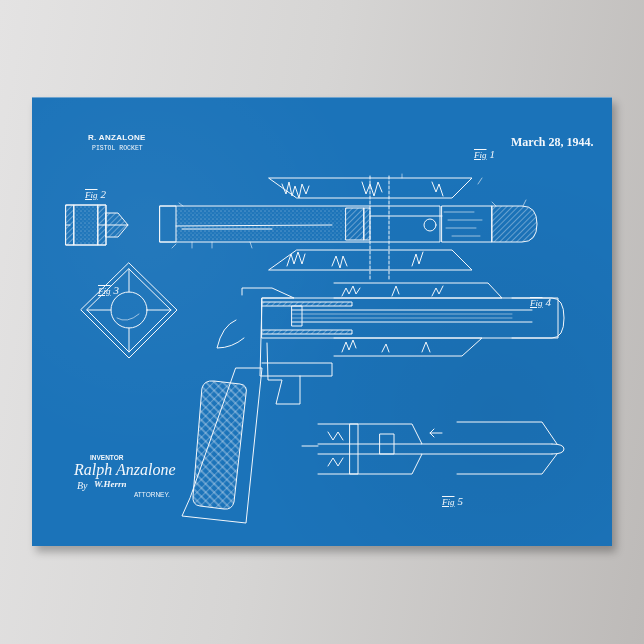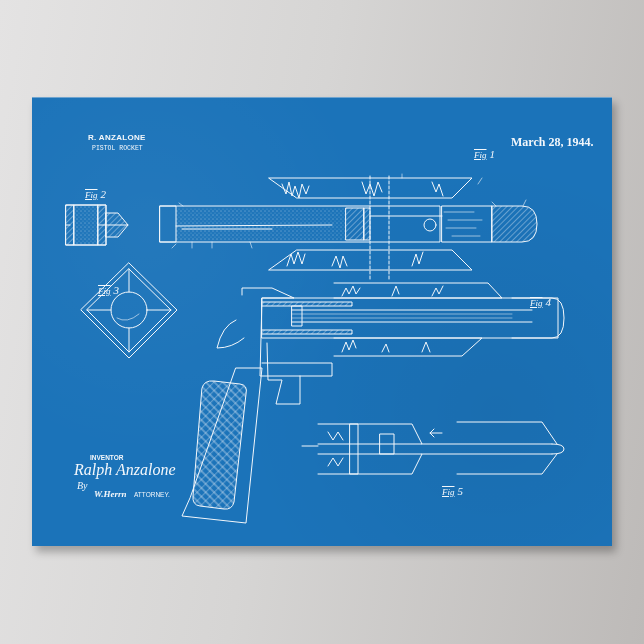--- a/index.html
+++ b/index.html
@@ -18,21 +18,21 @@
     border-top:1px solid #6fa4cf;
   }
   .poster svg { position:absolute; left:0; top:0; }
   .txt { position:absolute; color:#f3f7fb; white-space:nowrap; }
   .inventor-name { left:56px; top:35px; font-size:8px; font-weight:bold; letter-spacing:0.3px; }
   .invention-title { left:60px; top:47px; font-size:6.5px; font-family:"Liberation Mono", monospace; }
   .date { left:479px; top:37px; font-size:12px; font-weight:bold; font-family:Liberation Serif, serif; }
   .inventor-label { left:58px; top:356px; font-size:6.5px; font-weight:bold; }
   .inventor-sig { left:42px; top:363px; font-size:16px; font-style:italic; font-family:"Liberation Serif", serif; }
   .by-label { left:45px; top:382px; font-size:10px; font-style:italic; font-family:"Liberation Serif", serif; }
-  .attorney-sig { left:62px; top:391px; font-size:9px; font-style:italic; font-family:"Liberation Serif", serif; font-weight:bold;}
+  .attorney-sig { left:62px; top:381px; font-size:9px; font-style:italic; font-family:"Liberation Serif", serif; font-weight:bold;}
   .attorney-label { left:102px; top:393px; font-size:6.5px; }
   .figlbl { position:absolute; color:#f3f7fb; font-size:11px; font-style:italic; font-family:"Liberation Serif", serif; white-space:nowrap; }
   .figlbl .pre { font-size:9px; text-decoration: underline overline; margin-right:3px; }
 </style>
 </head>
 <body>
 
 <div class="poster">
 
   <svg width="580" height="448" viewBox="0 0 580 448" fill="none" stroke="#f3f7fb" stroke-width="1" stroke-linecap="round" stroke-linejoin="round">
@@ -151,21 +151,21 @@
   </div>
   <div class="figlbl" style="left:442px;top:50px;">
     <span class="pre">Fig</span><span>1</span>
   </div>
   <div class="figlbl" style="left:66px;top:186px;">
     <span class="pre">Fig</span><span>3</span>
   </div>
   <div class="figlbl" style="left:498px;top:198px;text-align:center;">
     <span class="pre">Fig</span><span>4</span>
   </div>
-  <div class="figlbl" style="left:410px;top:387px;">
+  <div class="figlbl" style="left:410px;top:397px;">
     <span class="pre">Fig</span><span>5</span>
   </div>
 
   <div class="txt inventor-label">INVENTOR</div>
   <div class="txt inventor-sig">Ralph Anzalone</div>
   <div class="txt by-label">By</div>
   <div class="txt attorney-sig">W.Herrn</div>
   <div class="txt attorney-label">ATTORNEY.</div>
 </div>
 

